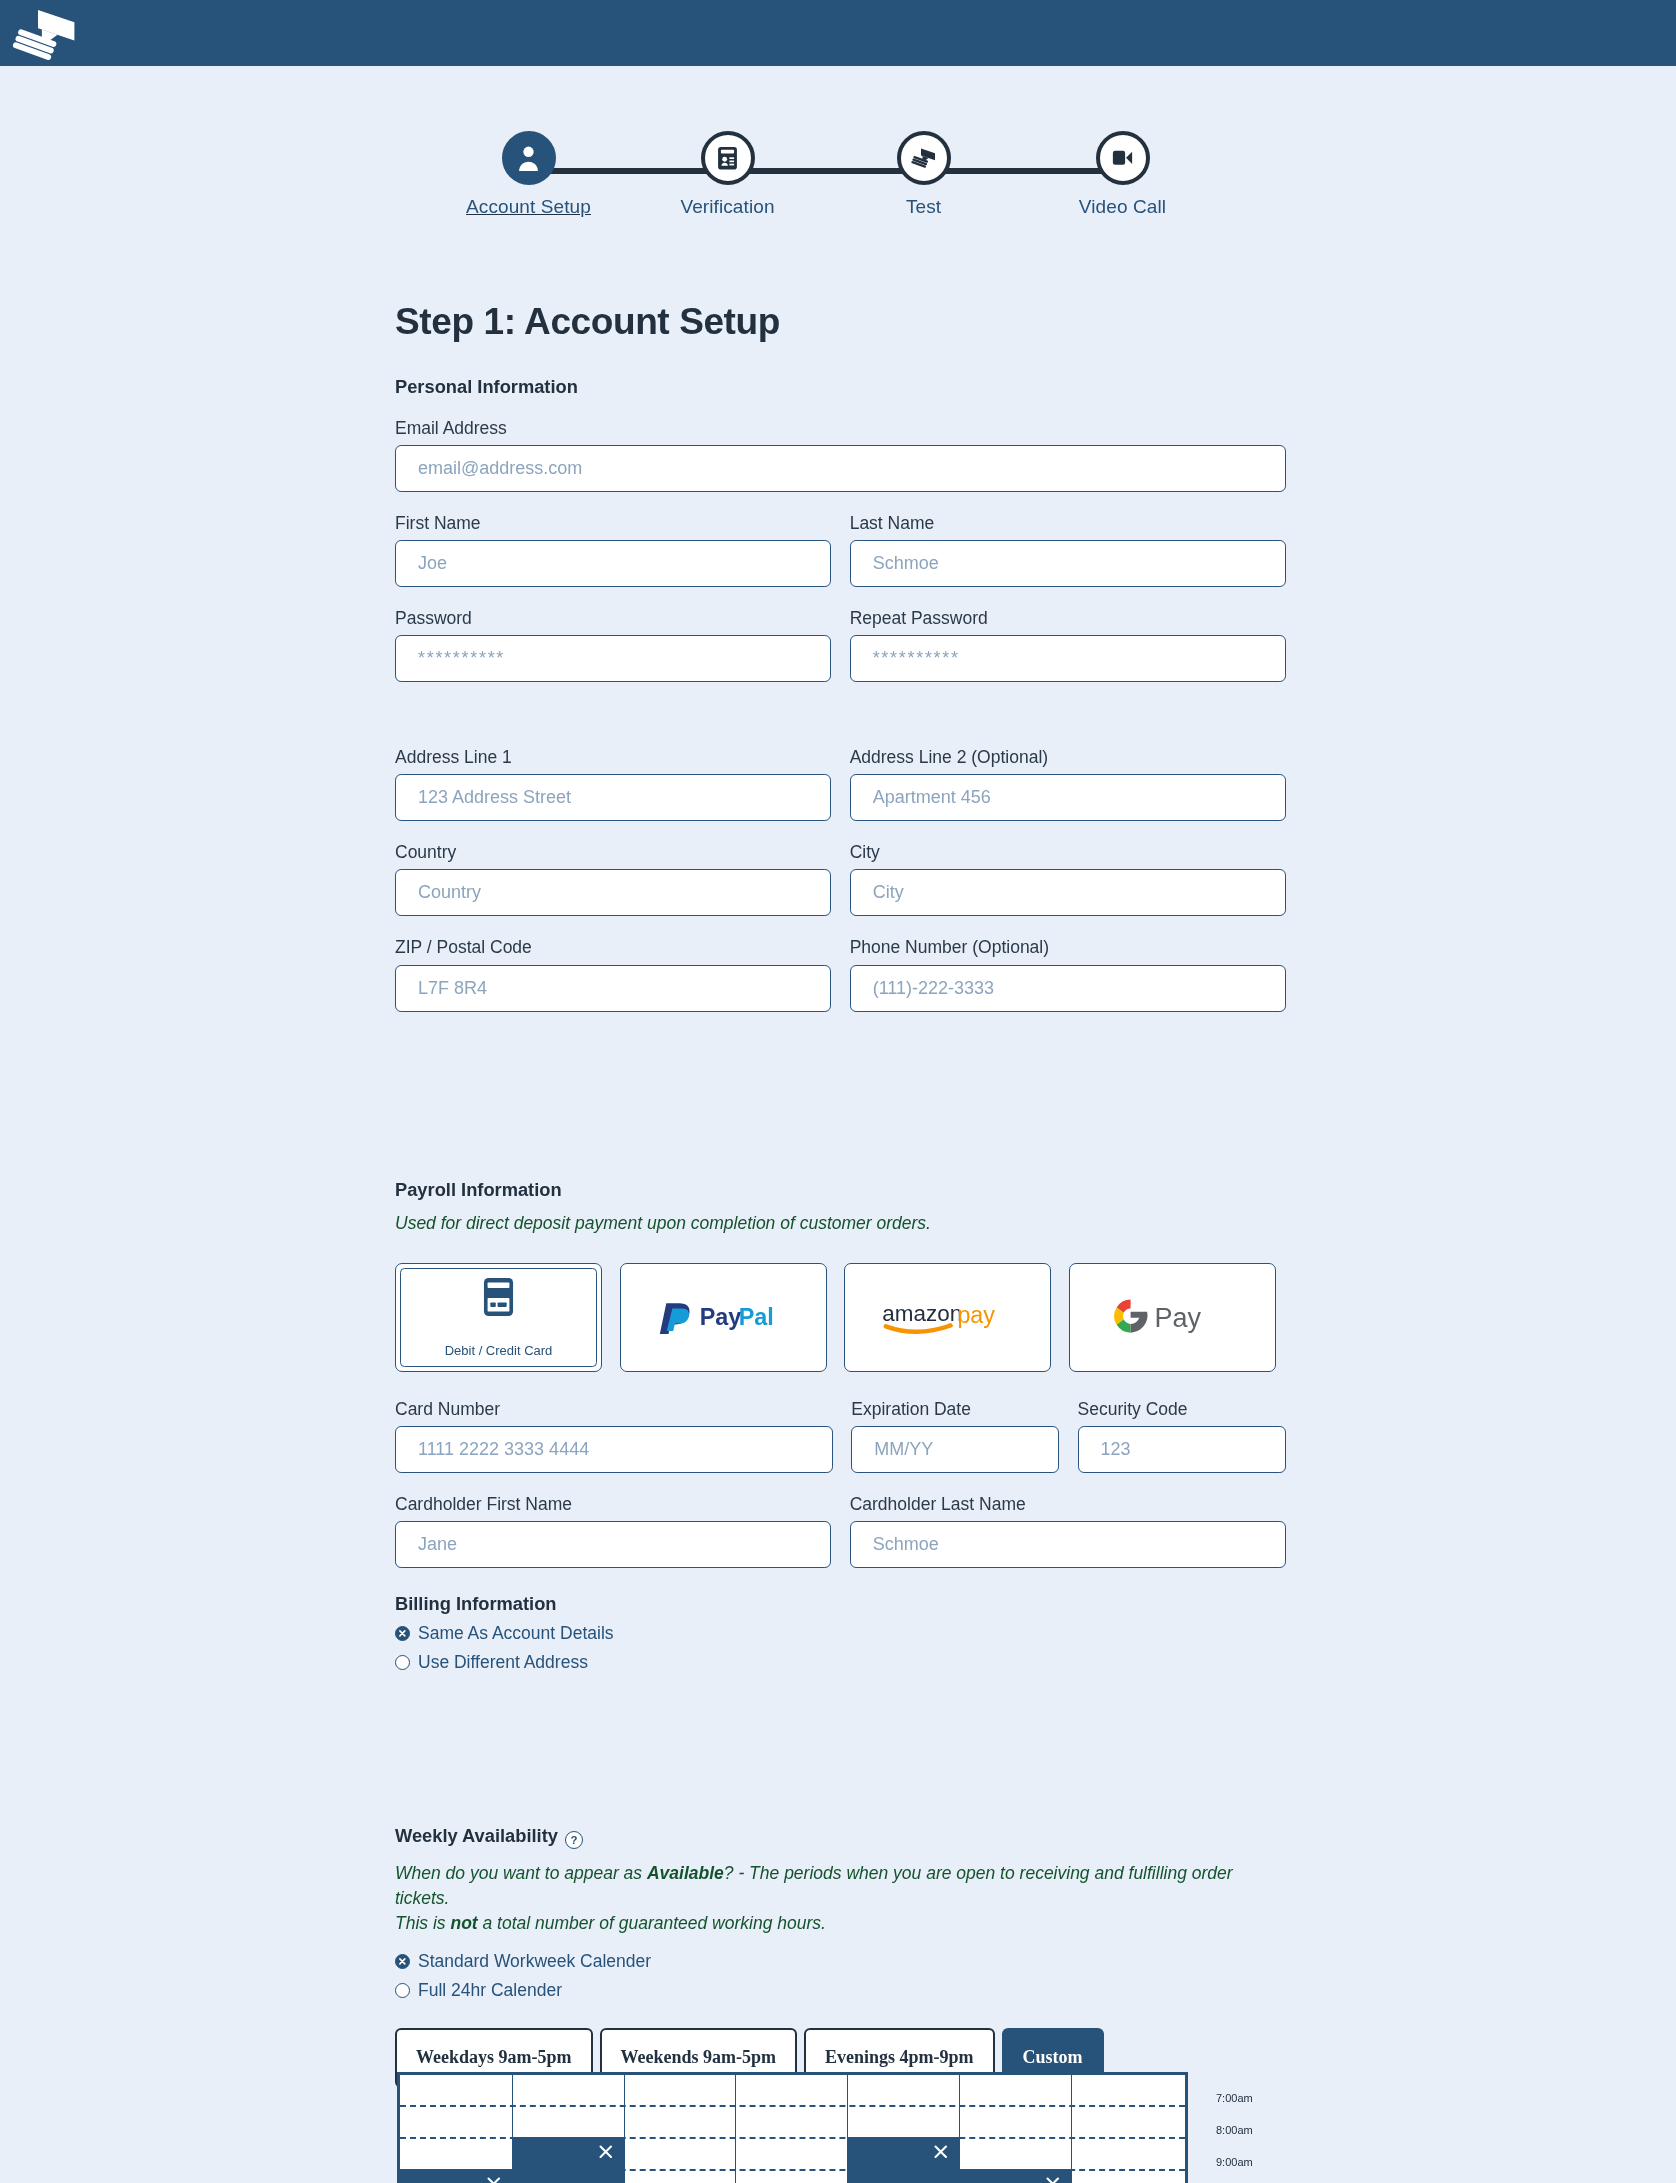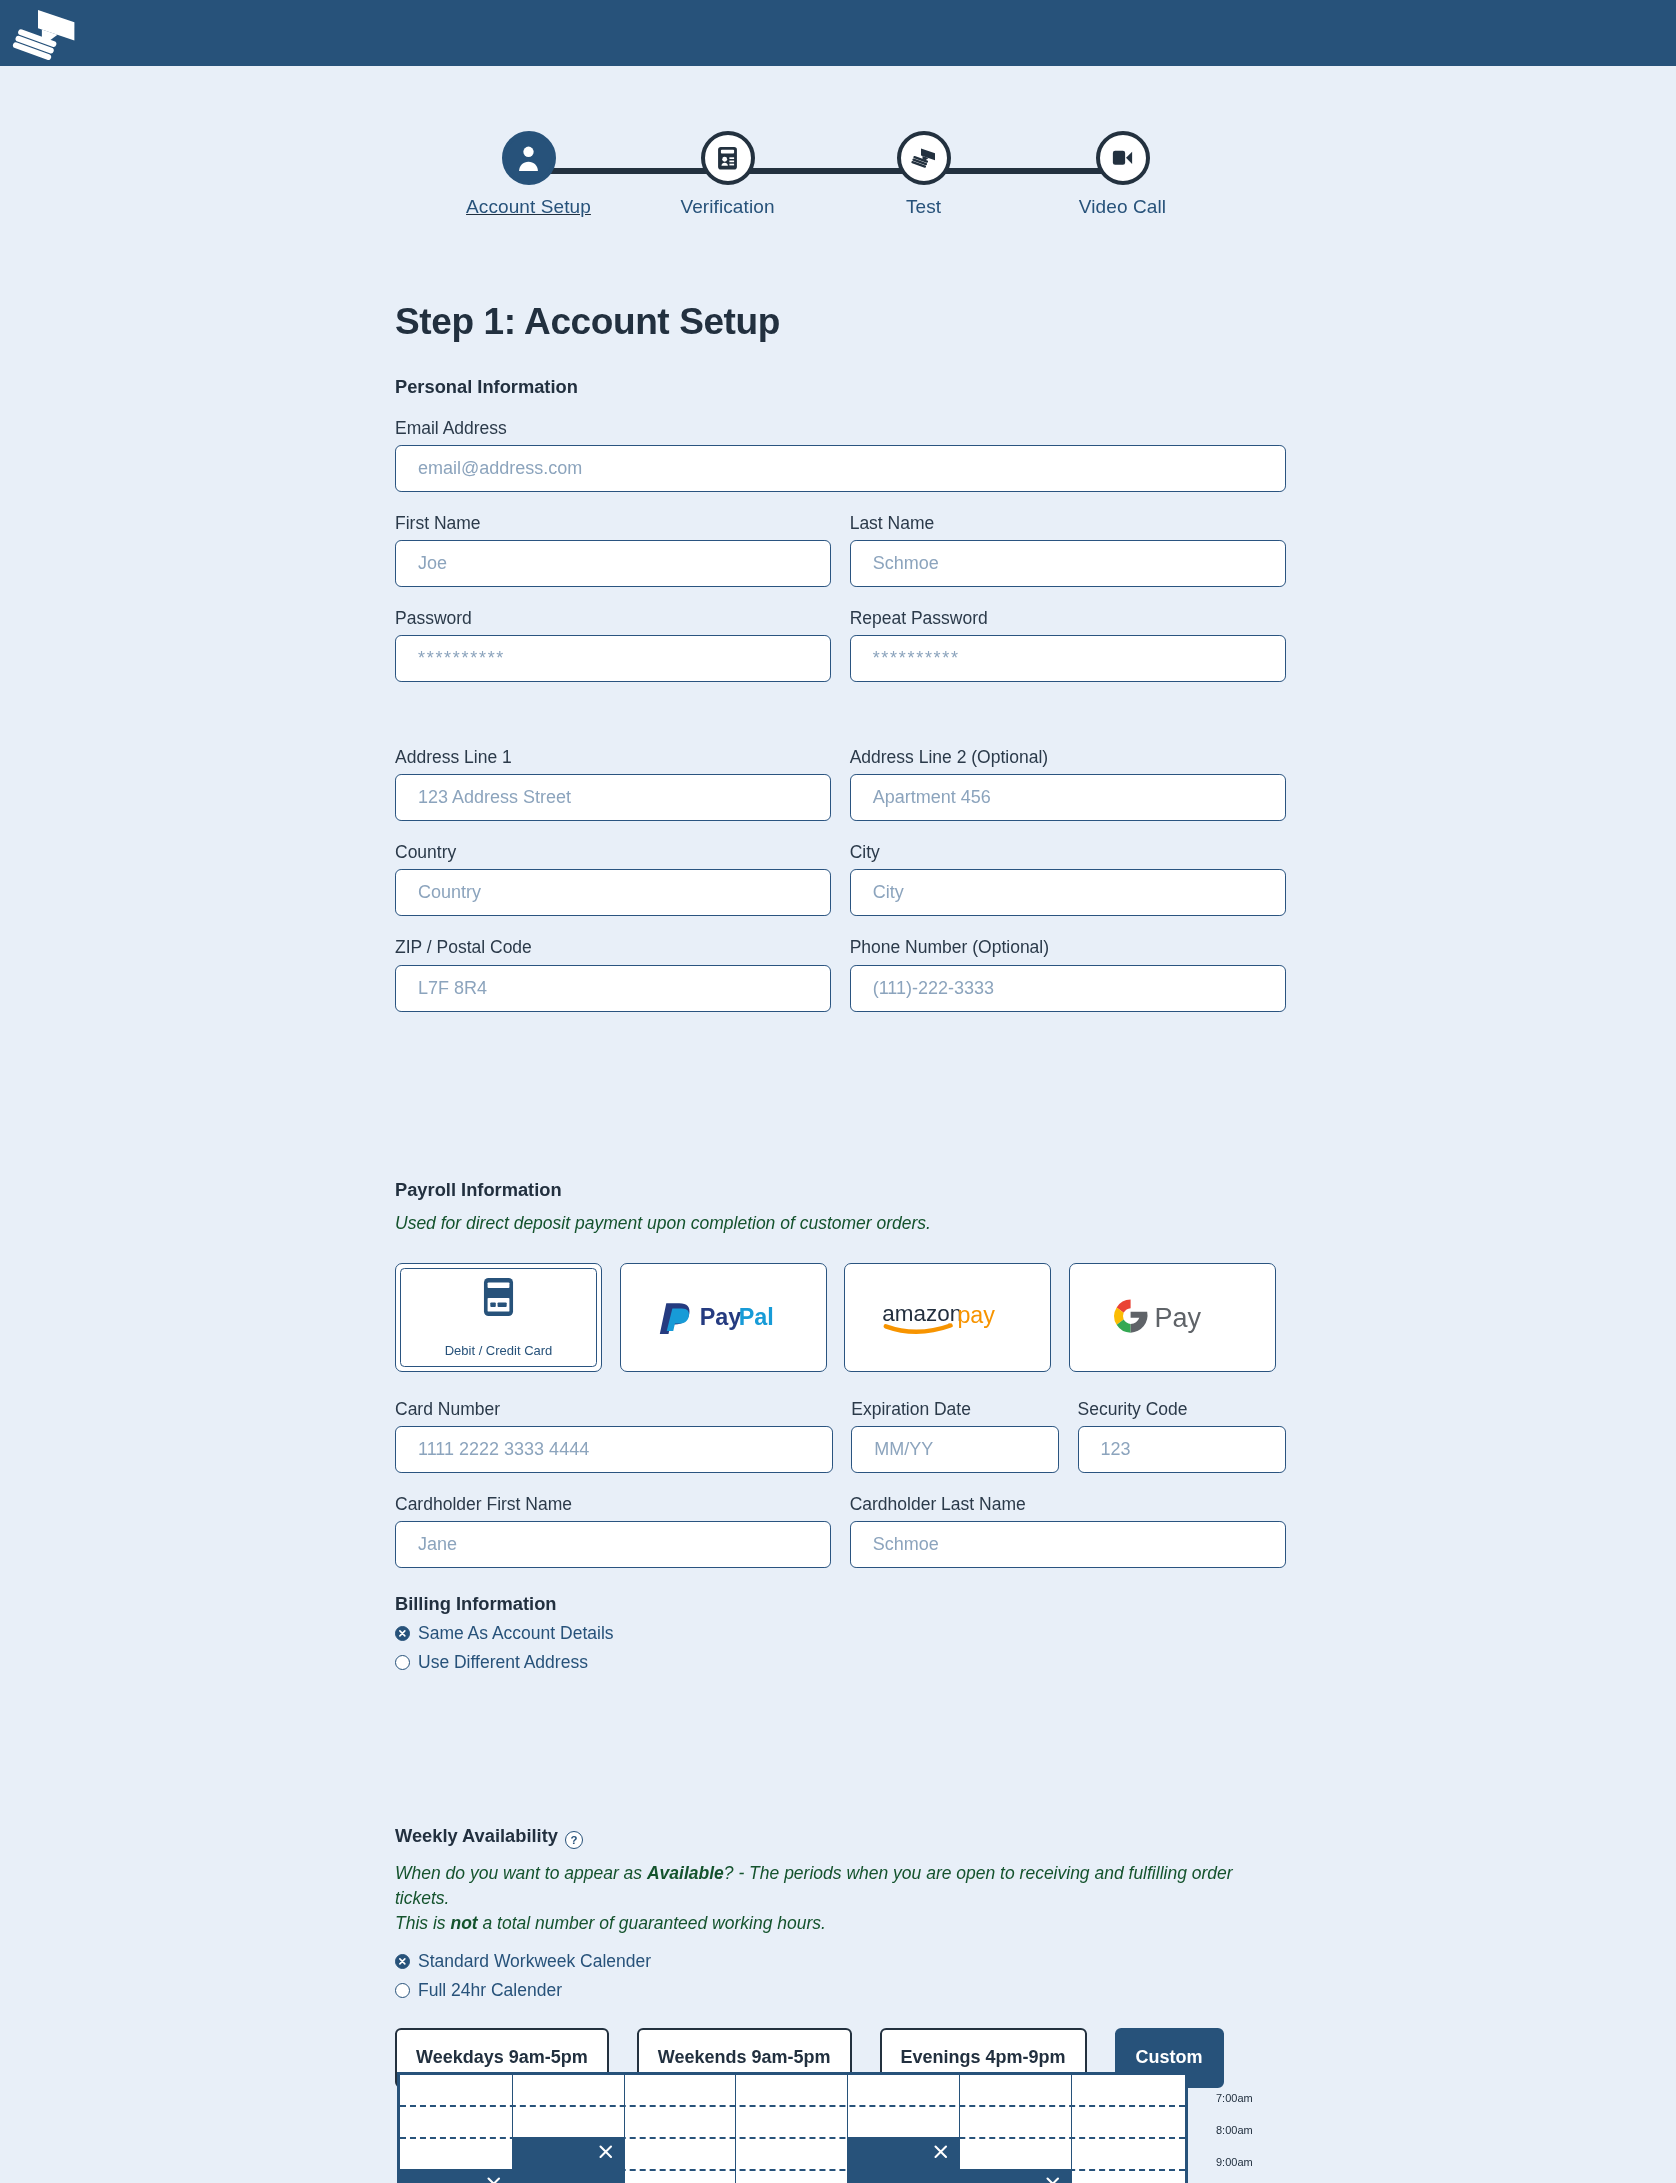--- a/index.html
+++ b/index.html
@@ -98,21 +98,21 @@
     width:15px;height:15px;border-radius:50%;
     border:1.7px solid var(--navy);background:var(--white);
     display:flex;align-items:center;justify-content:center;flex:0 0 auto;
   }
   .optbox.checked{background:var(--navy);}
   .optbox.checked svg{display:block;}
   .optbox svg{display:none;}
   .optlabel{font-size:17.5px;color:var(--navy);}
 
   
-  .presets{display:flex;gap:28px;}
+  .presets{display:flex;gap:7px;font-family:Liberation Serif, serif;}
   .preset{
     height:60px;padding:0 19px;background:var(--white);
     border:2.2px solid #23313f;border-radius:6.1px;
     display:flex;align-items:center;justify-content:center;
     font-size:18px;font-weight:bold;color:#22303f;white-space:nowrap;
   }
   .preset.active{background:var(--navy);border-color:var(--navy);color:var(--white);}
 
   
   .calwrap{position:relative;width:891px;height:524px;}

